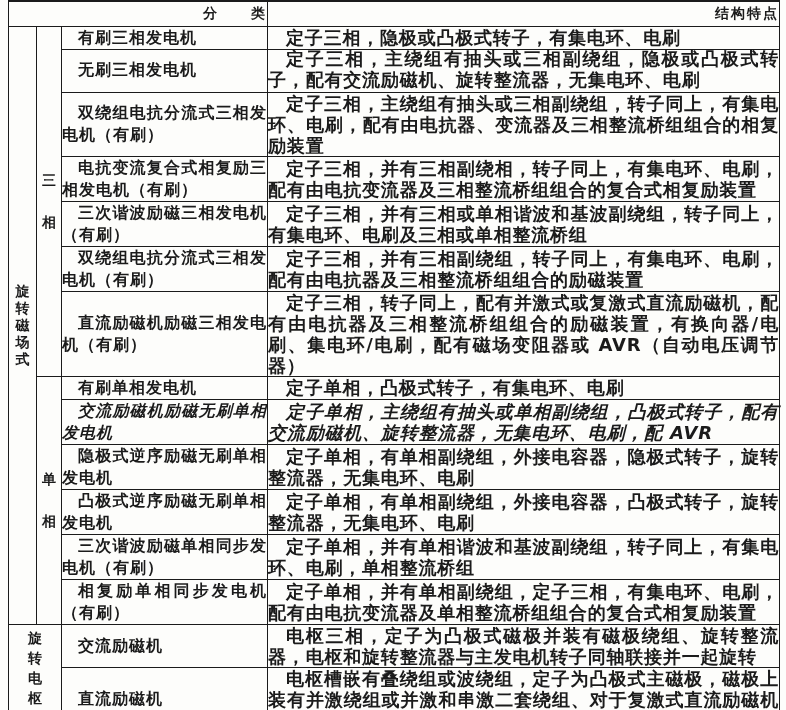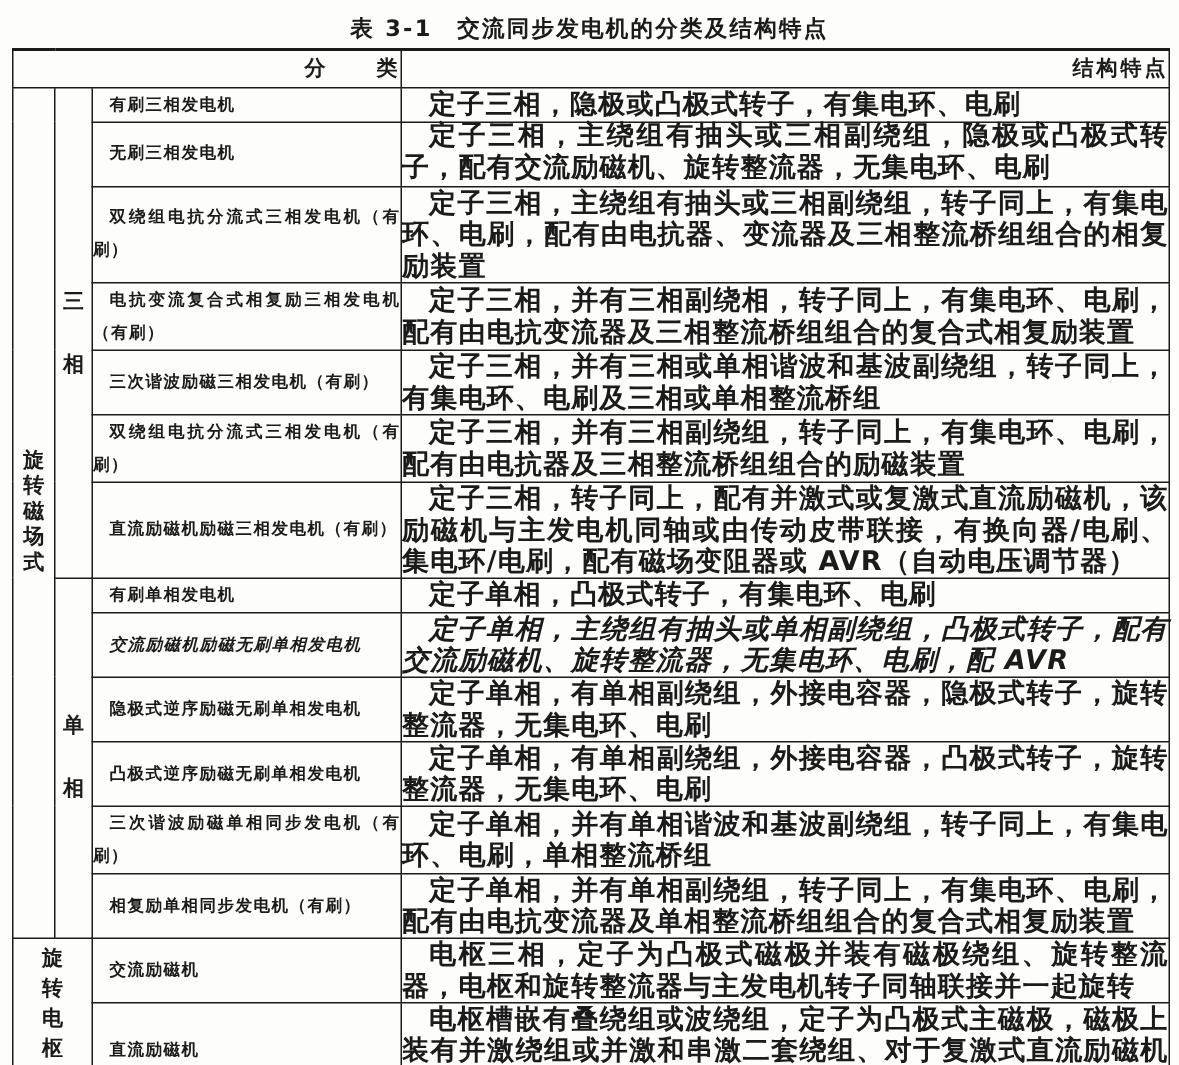--- a/index.html
+++ b/index.html
@@ -39,21 +39,21 @@
     vertical-align:middle;
   }
   tr.hdr{height:25px;}
   tr.hdr th{
     font-size:14px;
     font-weight:bold;
     letter-spacing:2px;
     text-align:right;
   }
   td.name{
-    font-size:11px;
+    font-size:16px;
     font-weight:bold;
     letter-spacing:1px;
     line-height:22px;
     text-indent:1em;
     padding:1px 3px;
     text-align:justify;
     text-justify:inter-character;
   }
   td.feat{
     font-size:18px;
@@ -82,21 +82,20 @@
   tr.r4{height:45px;}  tr.r5{height:42px;}  tr.r6{height:42px;padding-left:48px;}
   tr.r7{height:63px;}  tr.r8{height:23px;}  tr.r9{height:42px;font-style:italic;}
   tr.r10{height:42px;} tr.r11{height:42px;} tr.r12{height:42px;}
   tr.r13{height:42px;} tr.r14{height:42px;} tr.r15{height:65px;}
 </style>
 </head>
 <body>
 
 <div class="page">
 
-  <div class="title">表 3-1　交流同步发电机的分类及结构特点</div>
 
   <table class="cls">
     <colgroup>
       <col style="width:28px">
         <col style="width:25px">
         <col style="width:206px">
         <col style="width:512px">
     </colgroup>
     <thead>
       <tr class="hdr">
@@ -130,21 +129,21 @@
       <tr class="r5">
         <td class="name">三次谐波励磁三相发电机（有刷）</td>
         <td class="feat">定子三相，并有三相或单相谐波和基波副绕组，转子同上，有集电环、电刷及三相或单相整流桥组</td>
       </tr>
       <tr class="r6">
         <td class="name">双绕组电抗分流式三相发电机（有刷）</td>
         <td class="feat">定子三相，并有三相副绕组，转子同上，有集电环、电刷，配有由电抗器及三相整流桥组组合的励磁装置</td>
       </tr>
       <tr class="r7">
         <td class="name">直流励磁机励磁三相发电机（有刷）</td>
-        <td class="feat">定子三相，转子同上，配有并激式或复激式直流励磁机，该励磁机与主发电机同轴或由传动皮带联接，有换向器/电刷、集电环/电刷，配有磁场变阻器或 AVR（自动电压调节器）</td>
+        <td class="feat">定子三相，转子同上，配有并激式或复激式直流励磁机，配有由电抗器及三相整流桥组组合的励磁装置，有换向器/电刷、集电环/电刷，配有磁场变阻器或 AVR（自动电压调节器）</td>
       </tr>
       <tr class="r8">
         <td class="glabel" rowspan="6">
           <div class="vtext lh-sub">单相</div>
         </td>
         <td class="name">有刷单相发电机</td>
         <td class="feat">定子单相，凸极式转子，有集电环、电刷</td>
       </tr>
       <tr class="r9">
         <td class="name">交流励磁机励磁无刷单相发电机</td>
@@ -157,21 +156,21 @@
       <tr class="r11">
         <td class="name">凸极式逆序励磁无刷单相发电机</td>
         <td class="feat">定子单相，有单相副绕组，外接电容器，凸极式转子，旋转整流器，无集电环、电刷</td>
       </tr>
       <tr class="r12">
         <td class="name">三次谐波励磁单相同步发电机（有刷）</td>
         <td class="feat">定子单相，并有单相谐波和基波副绕组，转子同上，有集电环、电刷，单相整流桥组</td>
       </tr>
       <tr class="r13">
         <td class="name">相复励单相同步发电机（有刷）</td>
-        <td class="feat">定子单相，并有单相副绕组，转子同上，有集电环、电刷，配有由电抗变流器及单相整流桥组组合的复合式相复励装置</td>
+        <td class="feat">定子单相，并有单相副绕组，定子三相，有集电环、电刷，配有由电抗变流器及单相整流桥组组合的复合式相复励装置</td>
       </tr>
       <tr class="r14">
         <td class="glabel" colspan="2" rowspan="2">
           <div class="vtext lh-arm">旋转电枢式</div>
         </td>
         <td class="name">交流励磁机</td>
         <td class="feat">电枢三相，定子为凸极式磁极并装有磁极绕组、旋转整流器，电枢和旋转整流器与主发电机转子同轴联接并一起旋转</td>
       </tr>
       <tr class="r15">
         <td class="name">直流励磁机</td>

